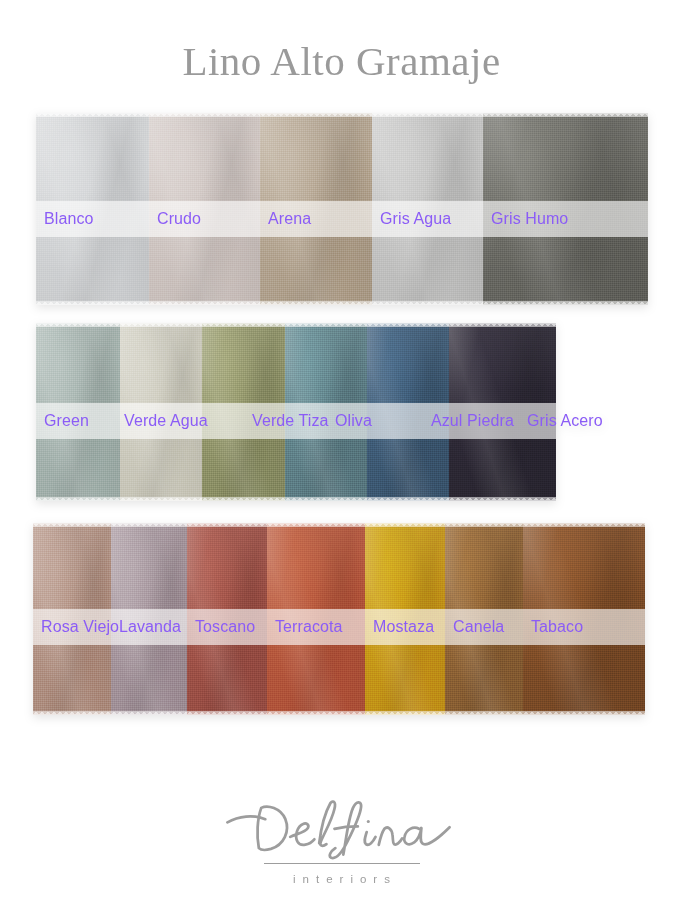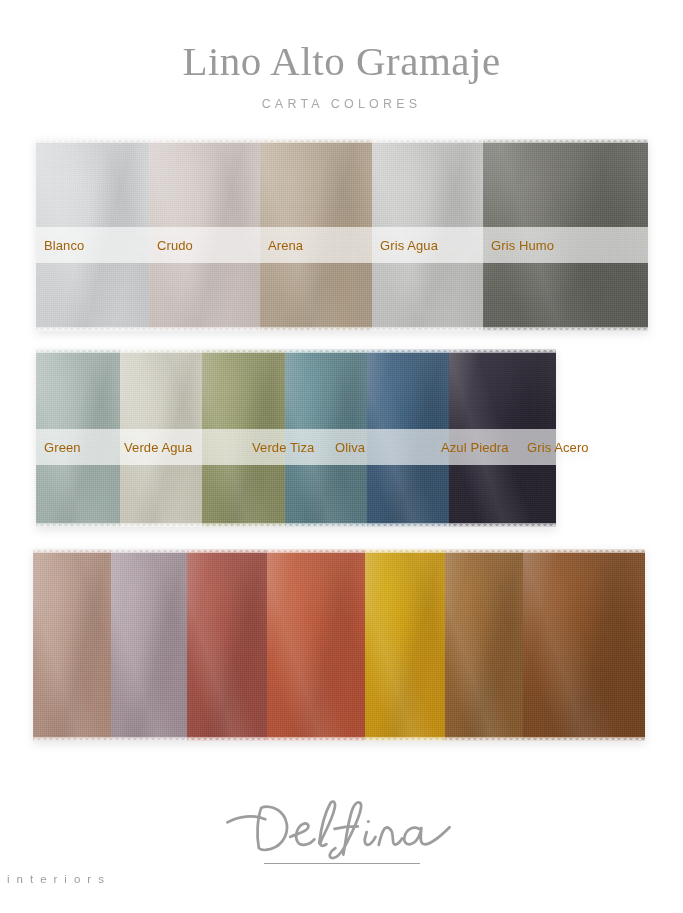--- a/index.html
+++ b/index.html
@@ -125,32 +125,33 @@
     align-items: center;
     pointer-events: none;
   }
   .row-1 .label-band { top: 88px; }
   .row-2 .label-band { top: 80px; }
   .row-3 .label-band { top: 86px; }
 
   .swatch-label {
     position: absolute;
     font-family: "Liberation Sans", sans-serif;
-    font-size: 13px;
-    color: #a16207;
+    font-size: 16px;
+    color: #8b5cf6;
     white-space: nowrap;
     letter-spacing: 0.1px;
   }
 
   
   .footer {
     position: absolute;
     left: 0;
     right: 0;
     bottom: 28px;
+    text-align: center;
   }
   .logo-script {
     display: block;
     height: 66px;
     margin: 0 auto;
   }
   .logo-rule {
     width: 156px;
     height: 1.5px;
     background: #9d9d9d;
@@ -165,21 +166,20 @@
     text-indent: 7px;
   }
 </style>
 </head>
 <body>
 
 <div class="page">
 
   <div class="header">
     <h1 class="title">Lino Alto Gramaje</h1>
-    <div class="subtitle">CARTA COLORES</div>
   </div>
 
   <div class="rows" id="rows-container">
       <div class="swatch-row row-1">
         <div class="swatch" title="Blanco" style="width: 113px; background: rgb(210, 212, 214);">
           <div class="texture"></div>
           <div class="crease"></div>
         </div>
         <div class="swatch" title="Crudo" style="width: 111px; background: rgb(207, 197, 193);">
           <div class="texture"></div>
@@ -228,21 +228,21 @@
         </div>
         <div class="swatch" title="Gris Acero" style="width: 125px; background: rgb(43, 39, 51);">
           <div class="texture"></div>
           <div class="crease"></div>
         </div>
         <div class="label-band">
           <span class="swatch-label" style="left: 8px;">Green</span>
           <span class="swatch-label" style="left: 88px;">Verde Agua</span>
           <span class="swatch-label" style="left: 216px;">Verde Tiza</span>
           <span class="swatch-label" style="left: 299px;">Oliva</span>
-          <span class="swatch-label" style="left: 405px;">Azul Piedra</span>
+          <span class="swatch-label" style="left: 395px;">Azul Piedra</span>
           <span class="swatch-label" style="left: 491px;">Gris Acero</span>
         </div>
       </div>
       <div class="swatch-row row-3">
         <div class="swatch" title="Rosa Viejo" style="width: 78px; background: rgb(177, 143, 128);">
           <div class="texture"></div>
           <div class="crease"></div>
         </div>
         <div class="swatch" title="Lavanda" style="width: 76px; background: rgb(163, 146, 154);">
           <div class="texture"></div>
@@ -260,20 +260,29 @@
           <div class="texture"></div>
           <div class="crease"></div>
         </div>
         <div class="swatch" title="Canela" style="width: 78px; background: rgb(138, 95, 51);">
           <div class="texture"></div>
           <div class="crease"></div>
         </div>
         <div class="swatch" title="Tabaco" style="width: 122px; background: rgb(122, 74, 38);">
           <div class="texture"></div>
           <div class="crease"></div>
+        </div>
+        <div class="label-band">
+          <span class="swatch-label" style="left: 8px;">Rosa Viejo</span>
+          <span class="swatch-label" style="left: 86px;">Lavanda</span>
+          <span class="swatch-label" style="left: 162px;">Toscano</span>
+          <span class="swatch-label" style="left: 242px;">Terracota</span>
+          <span class="swatch-label" style="left: 340px;">Mostaza</span>
+          <span class="swatch-label" style="left: 420px;">Canela</span>
+          <span class="swatch-label" style="left: 498px;">Tabaco</span>
         </div>
       </div>
     </div>
 
   <div class="footer">
     <svg class="logo-script" viewBox="0 0 300 82" aria-hidden="true">
       <g fill="none" stroke="#9d9d9d" stroke-width="3.4" stroke-linecap="round" stroke-linejoin="round">
 
         <path d="M8,34 C22,26 40,24 55,30"></path>
 

